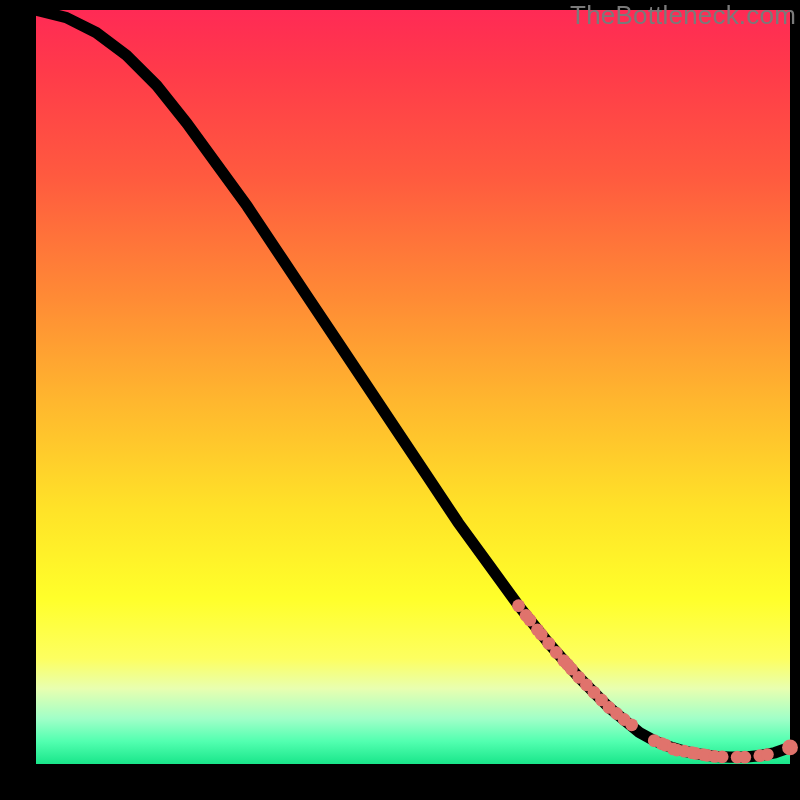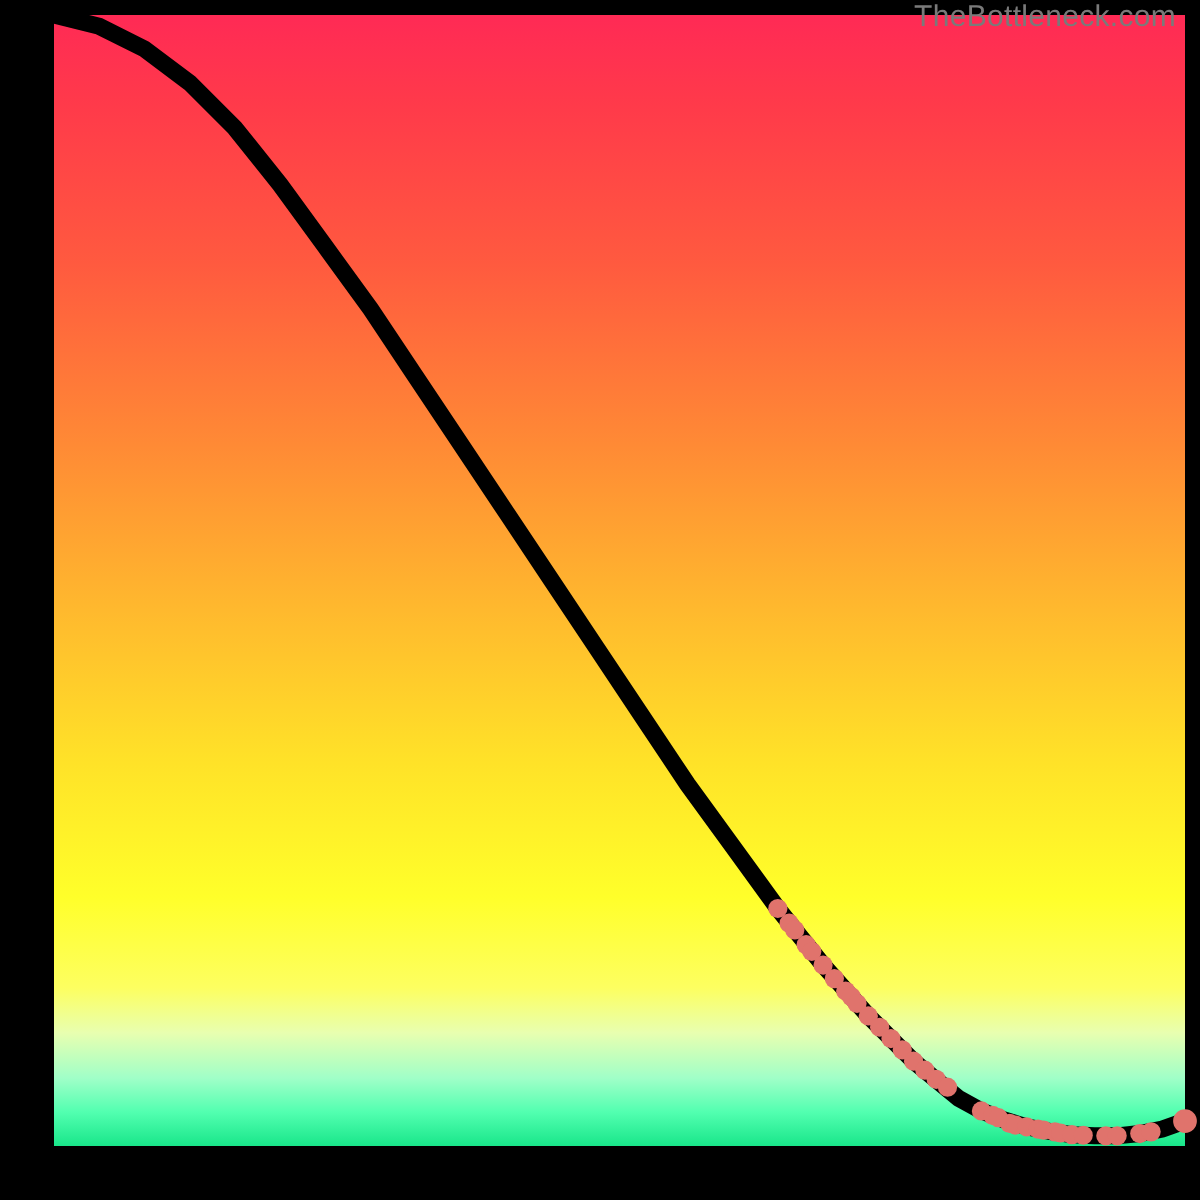--- a/index.html
+++ b/index.html
@@ -36,23 +36,23 @@
       #fdff60 86%,
       #e8ffb0 90%,
       #a0ffc8 94%,
       #52ffb0 97%,
       #19e68a 100%
     );
   }
   .watermark {
     position: absolute;
     top: 0px;
-    right: 16px;
+    right: 4px;
     color: #7a7a7a;
-    font-size: 20px;
+    font-size: 26px;
     font-weight: 500;
     letter-spacing: 0.2px;
     user-select: none;
   }
   svg.plot {
     position: absolute;
     left: 36px;
     top: 10px;
     width: 754px;
     height: 754px;

